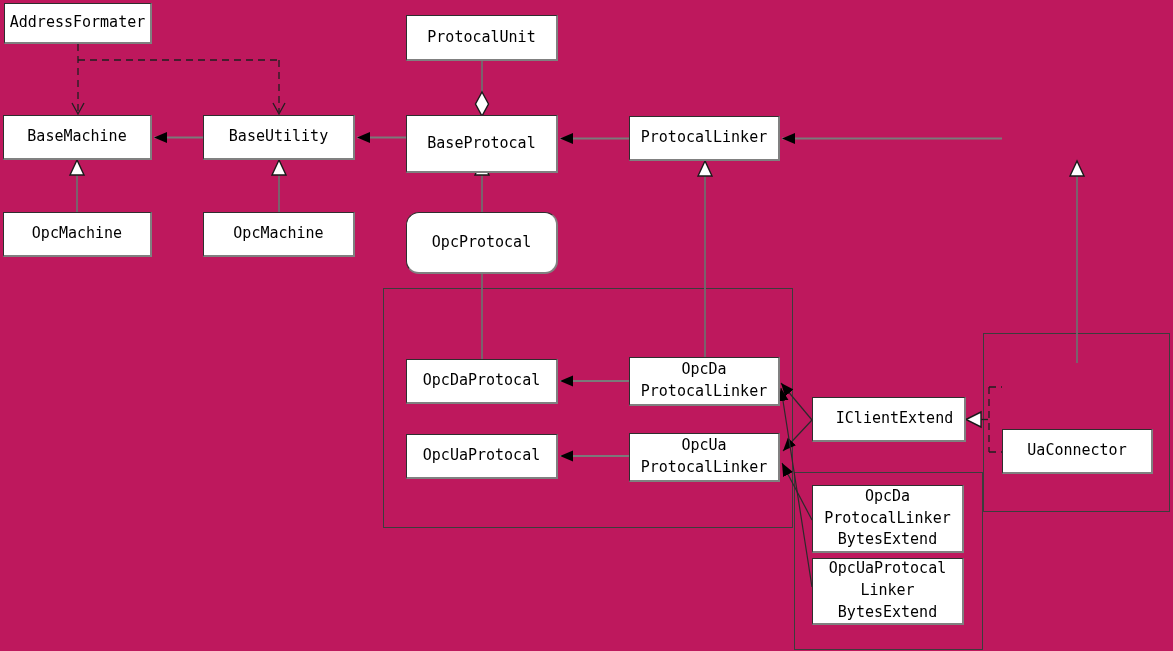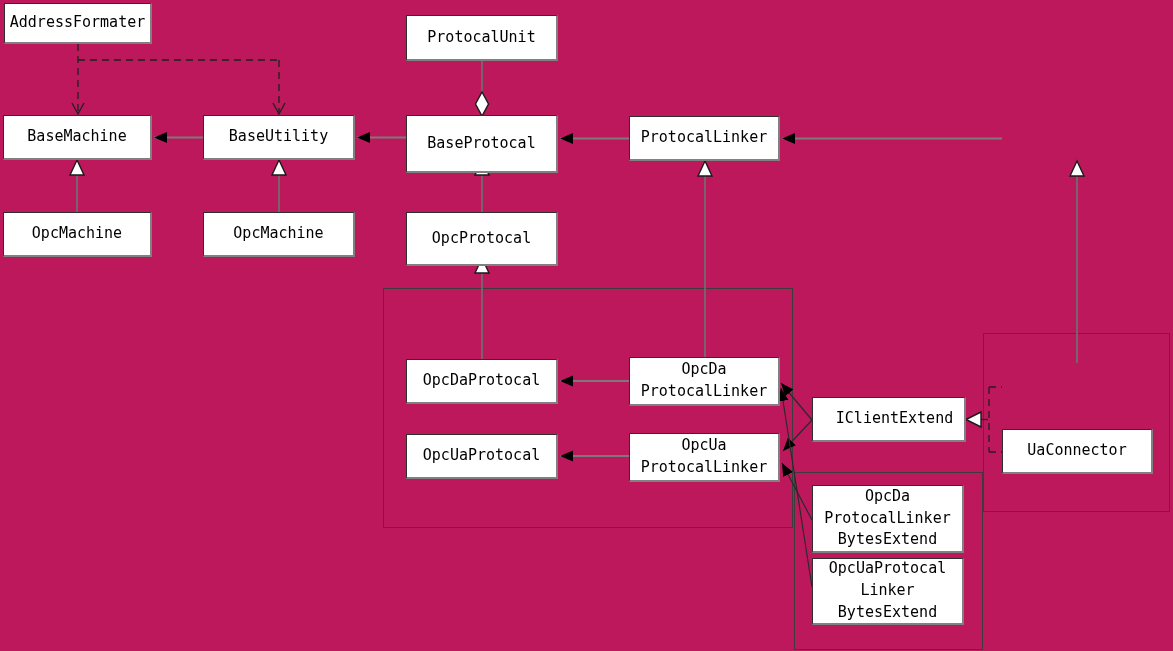--- a/index.html
+++ b/index.html
@@ -137,21 +137,21 @@
 
   <div class="node" style="left:406px;top:115px;width:152px;height:58px;">BaseProtocal</div>
 
   <div class="node" style="left:629px;top:116px;width:151px;height:45px;">ProtocalLinker</div>
 
 
   <div class="node" style="left:3px;top:212px;width:149px;height:45px;">OpcMachine</div>
 
   <div class="node" style="left:203px;top:212px;width:152px;height:45px;">OpcMachine</div>
 
-  <div class="node" style="left:406px;top:212px;width:152px;height:54px;">OpcProtocal</div>
+  <div class="node" style="left:406px;top:212px;width:152px;height:62px;border-radius:13px;">OpcProtocal</div>
 
   <div class="node" style="left:406px;top:359px;width:152px;height:45px;text-align:center;">OpcDaProtocal</div>
 
   <div class="node" style="left:629px;top:357px;width:151px;height:49px;">OpcDa
 ProtocalLinker</div>
 
   <div class="node" style="left:406px;top:434px;width:152px;height:45px;">OpcUaProtocal</div>
 
   <div class="node" style="left:629px;top:433px;width:151px;height:49px;">OpcUa
 ProtocalLinker</div>

